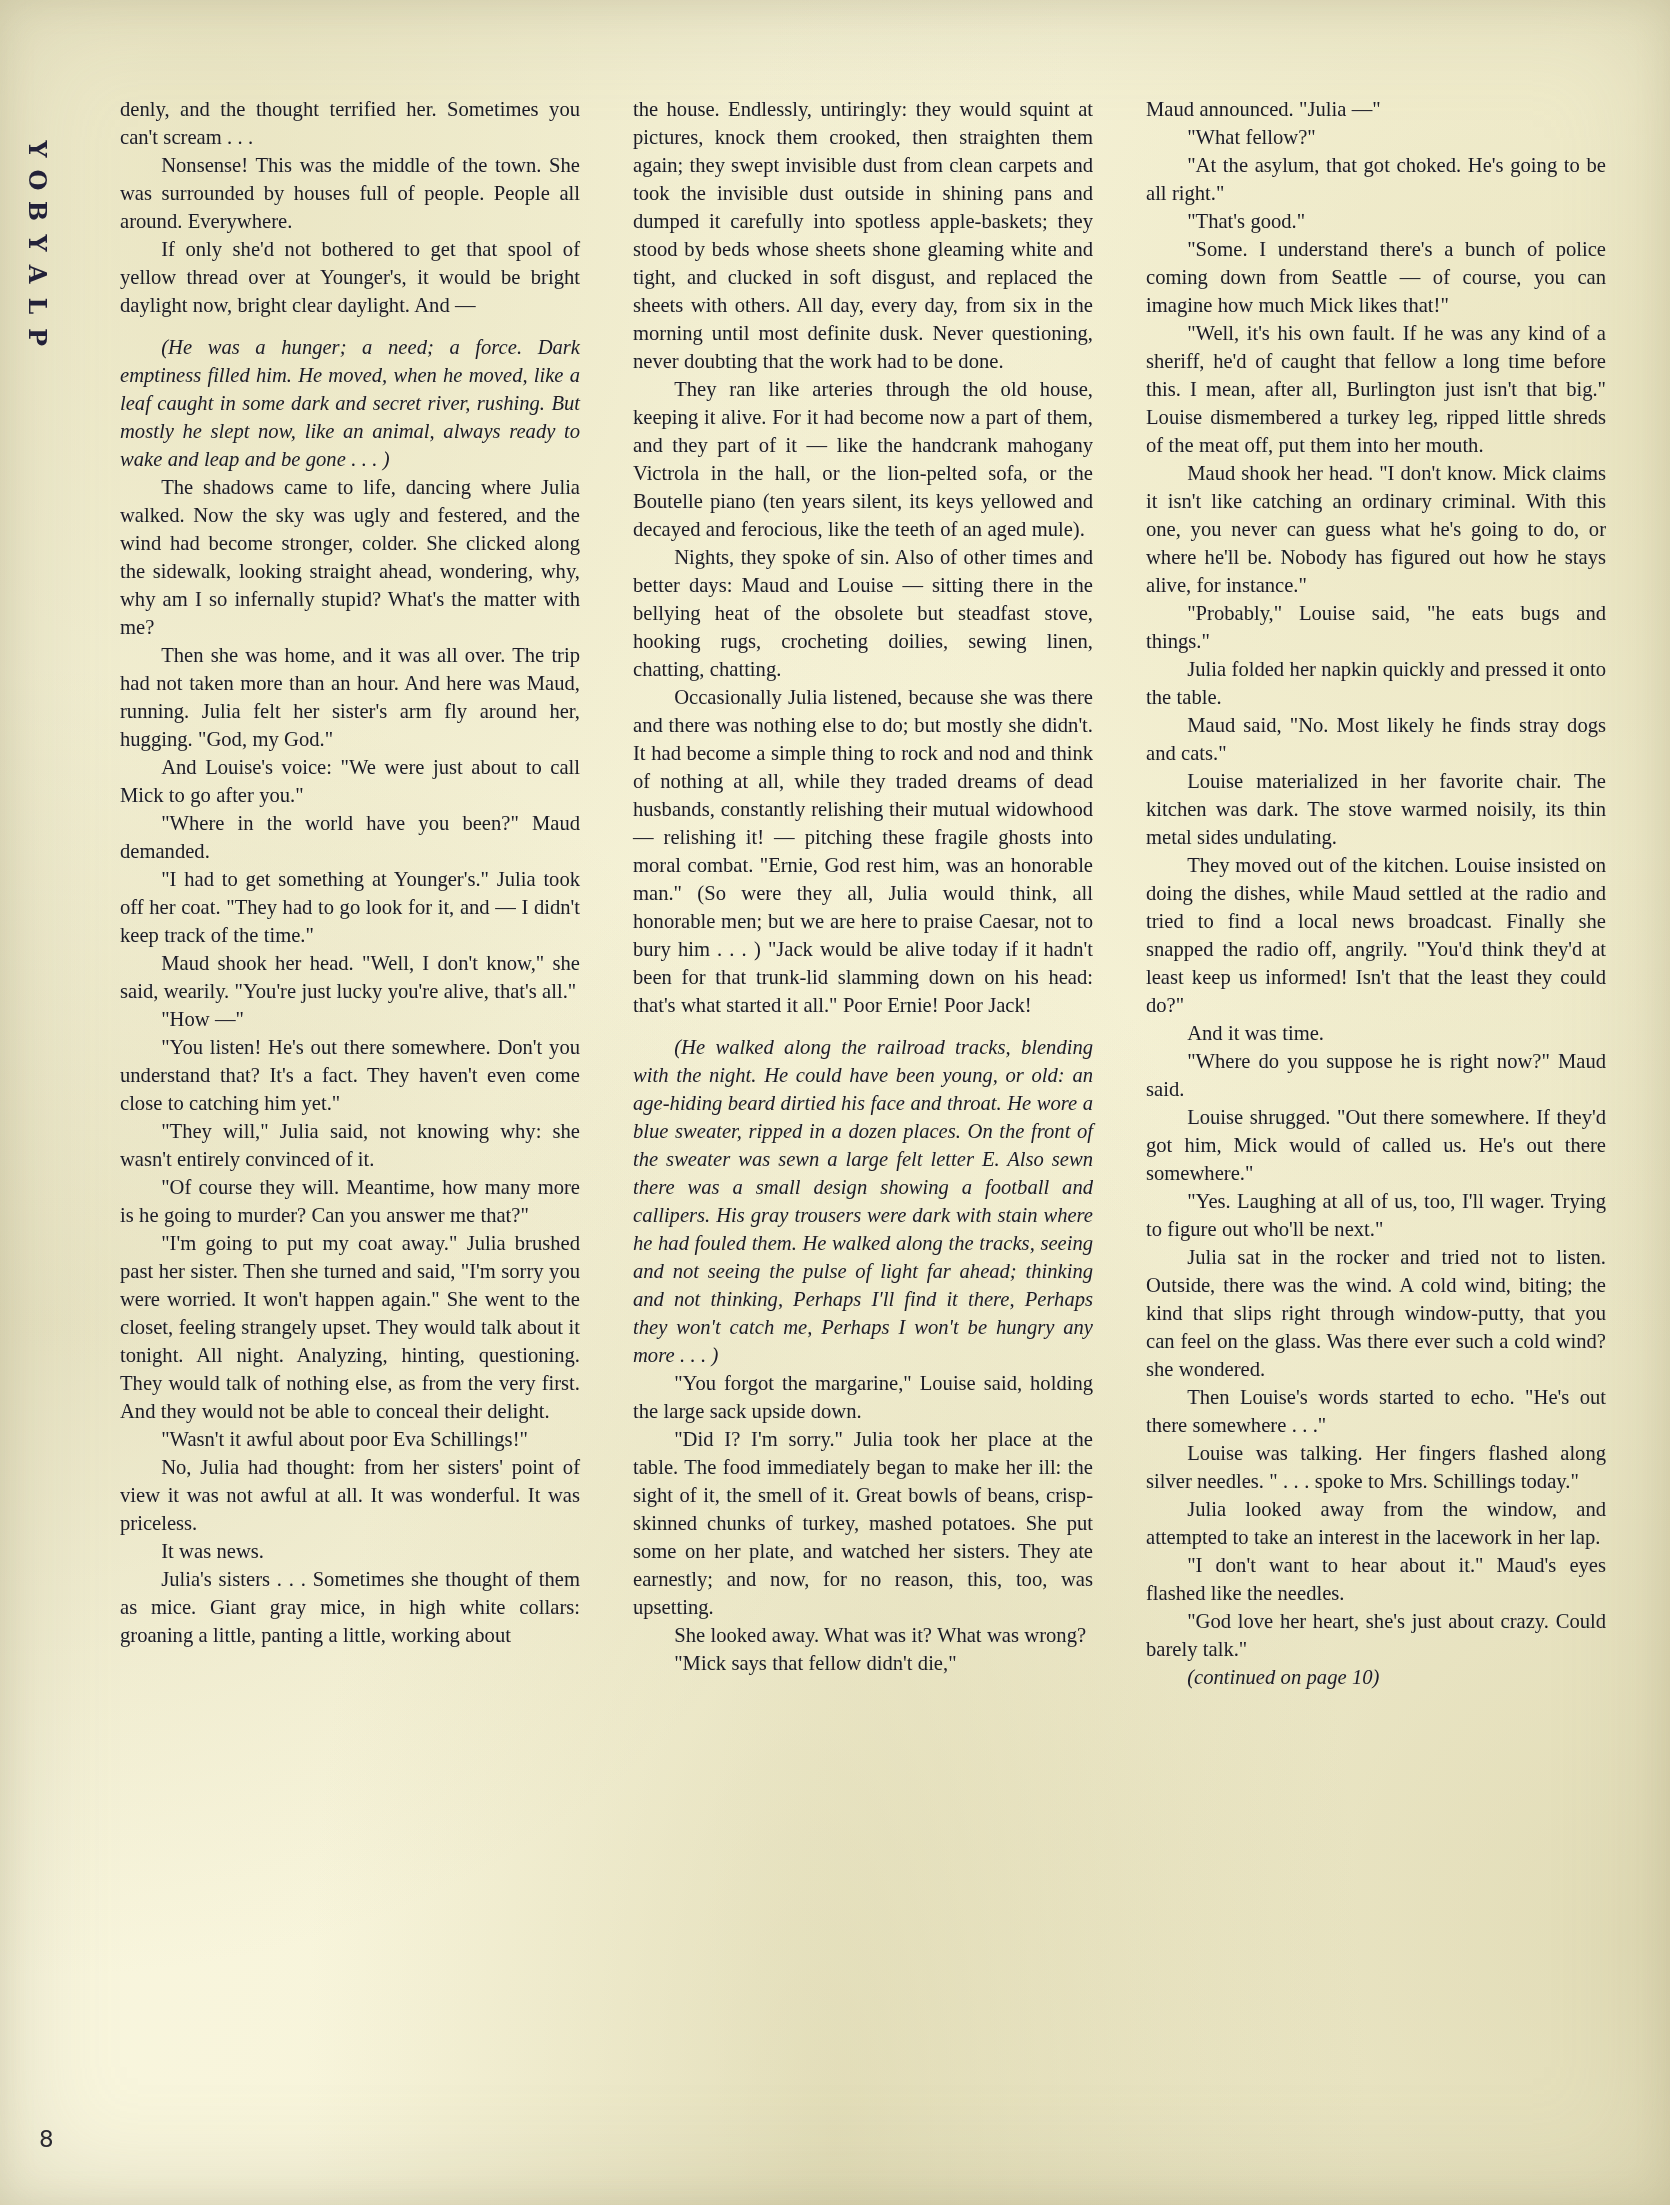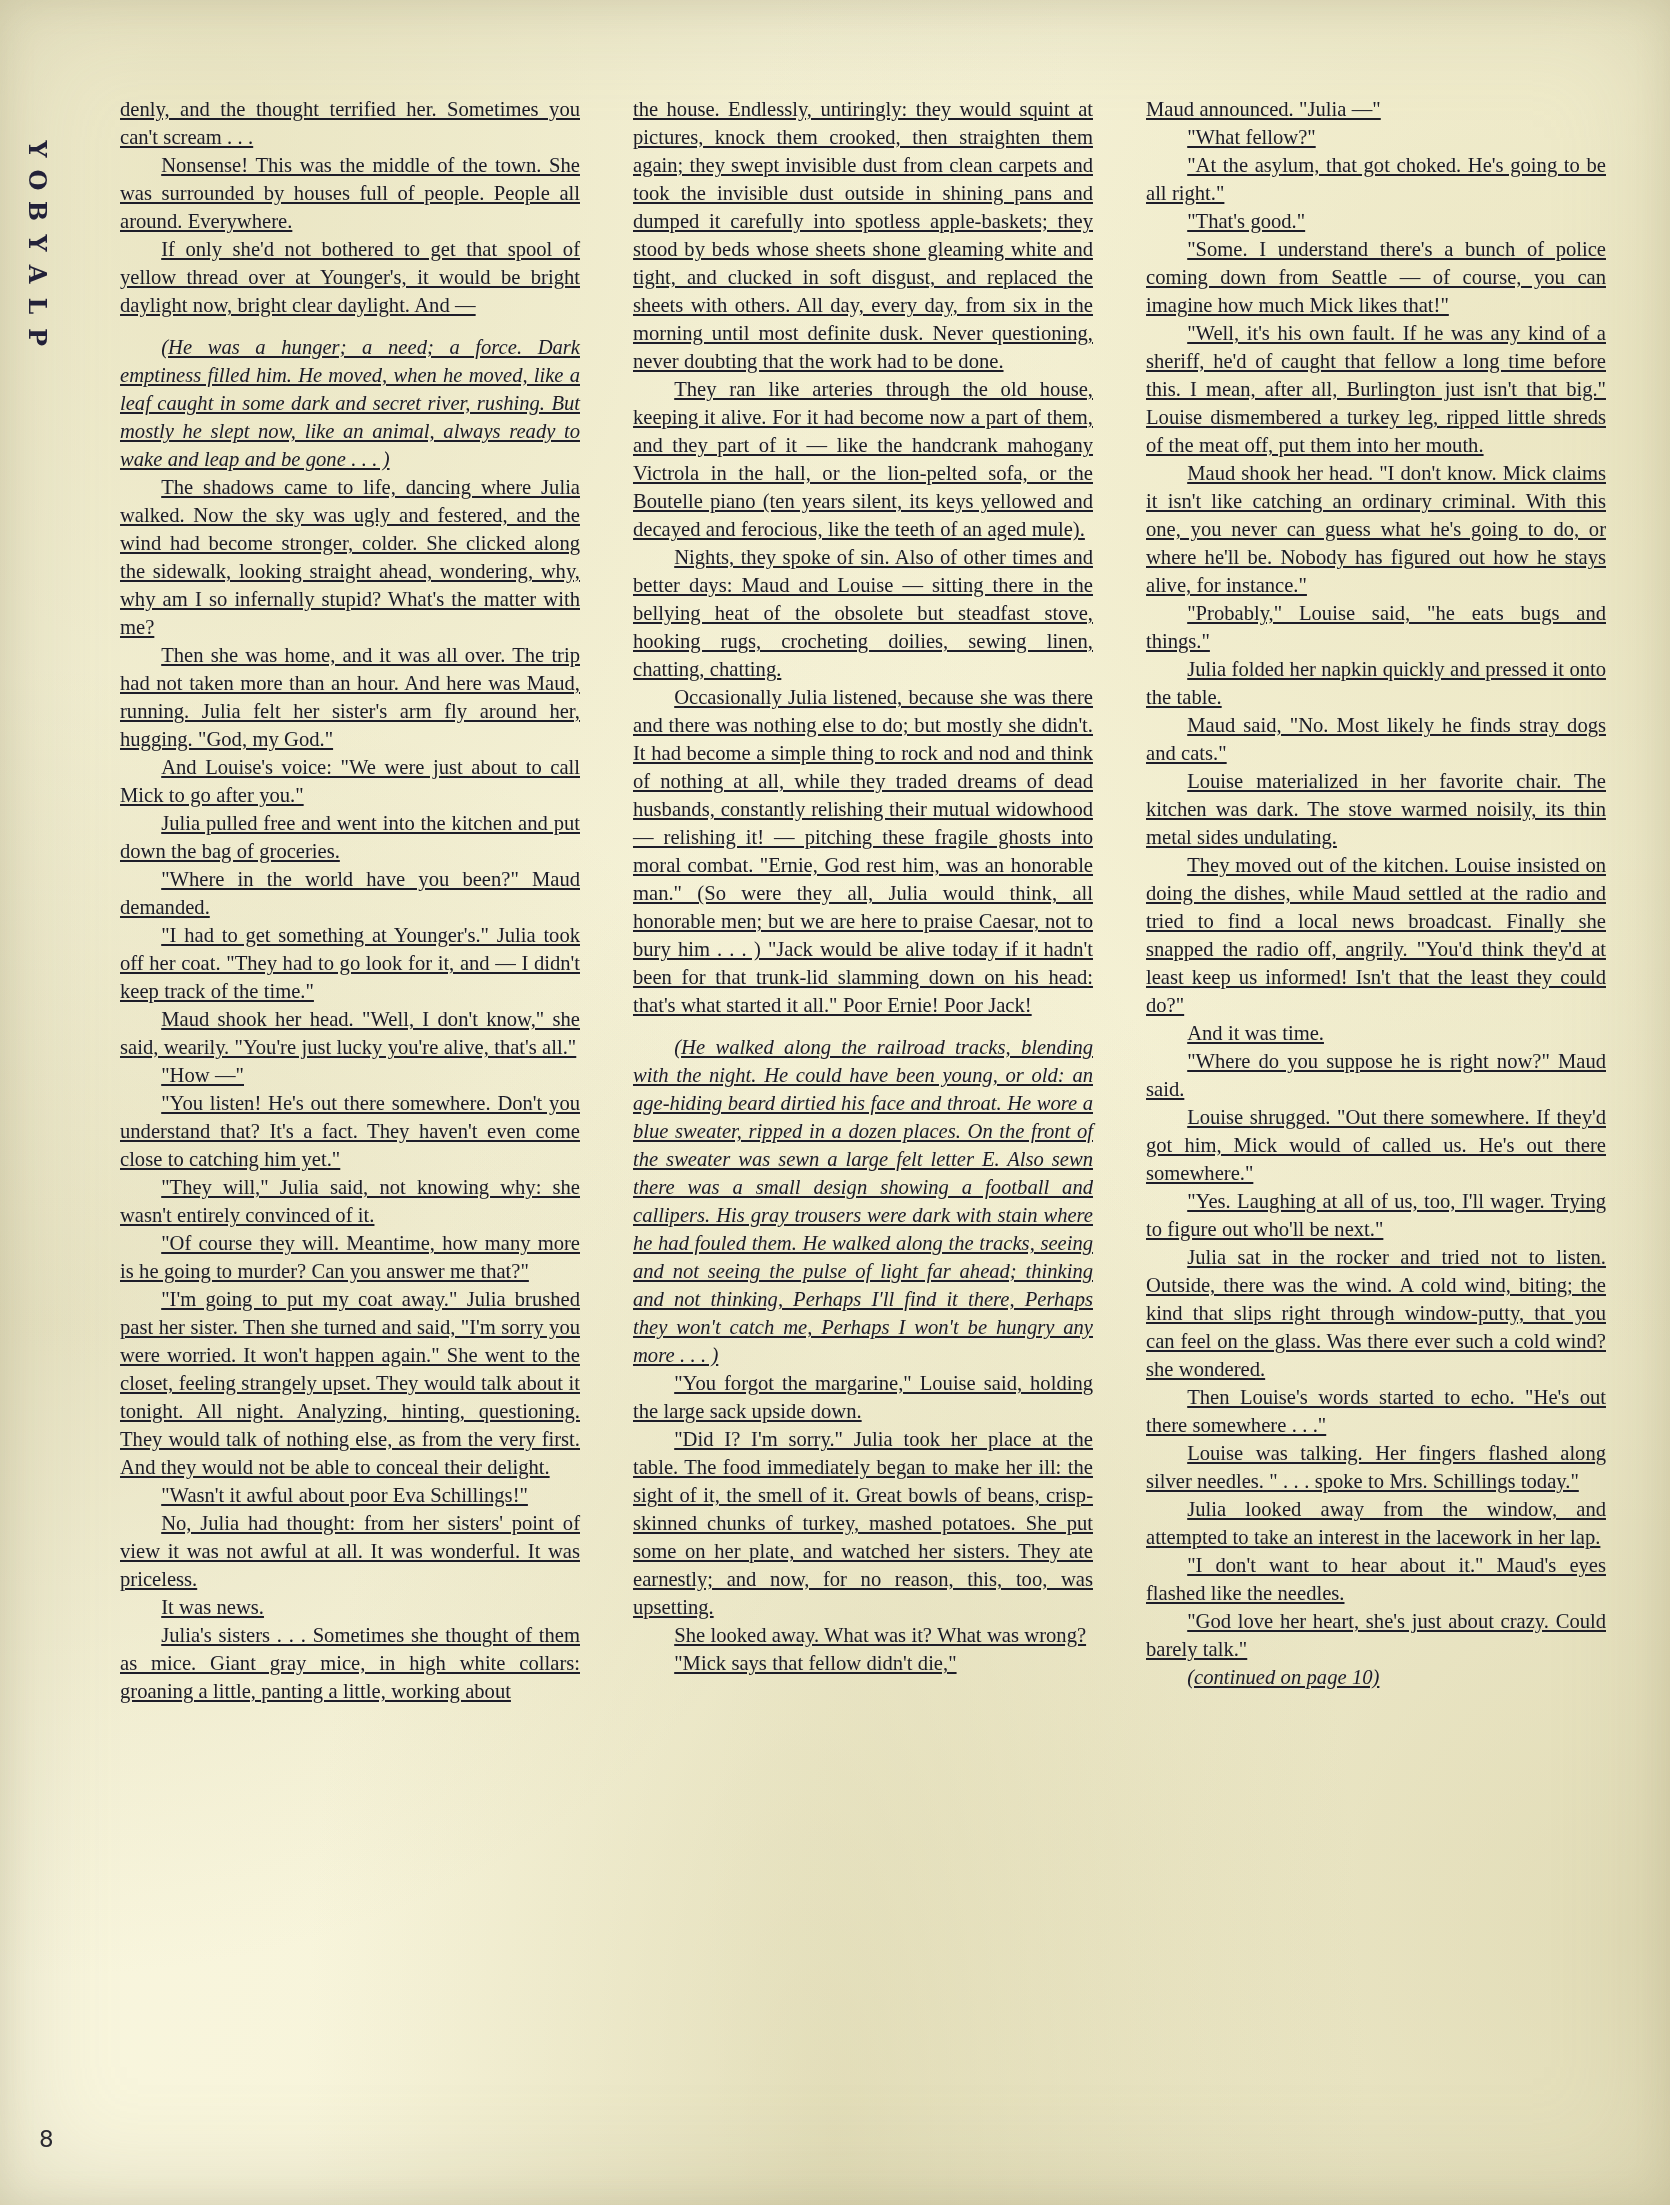--- a/index.html
+++ b/index.html
@@ -80,21 +80,20 @@
     left: 120px;
     top: 95px;
     width: 1483px;
     height: 2028px;
     display: flex;
     gap: 53px;
   }
   .col {
     width: 460px;
     flex: 0 0 460px;
-    text-decoration: underline;
   }
   .col p {
     margin: 0;
     text-indent: 2.0em;
     font-size: 20.6px;
     line-height: 28px;
     text-align: justify;
     text-justify: inter-word;
     hyphens: none;
     -webkit-hyphens: none;
@@ -138,21 +137,20 @@
   <div class="cols">
 
     <div class="col">
       <p class="noind">denly, and the thought terrified her. Sometimes you can't scream . . .</p>
       <p>Nonsense! This was the middle of the town. She was surrounded by houses full of people. People all around. Everywhere.</p>
       <p>If only she'd not bothered to get that spool of yellow thread over at Younger's, it would be bright daylight now, bright clear daylight. And —</p>
       <p class="ital">(He was a hunger; a need; a force. Dark emptiness filled him. He moved, when he moved, like a leaf caught in some dark and secret river, rushing. But mostly he slept now, like an animal, always ready to wake and leap and be gone . . . )</p>
       <p>The shadows came to life, dancing where Julia walked. Now the sky was ugly and festered, and the wind had become stronger, colder. She clicked along the sidewalk, looking straight ahead, wondering, why, why am I so infernally stupid? What's the matter with me?</p>
       <p>Then she was home, and it was all over. The trip had not taken more than an hour. And here was Maud, running. Julia felt her sister's arm fly around her, hugging. "God, my God."</p>
       <p>And Louise's voice: "We were just about to call Mick to go after you."</p>
-      <p>Julia pulled free and went into the kitchen and put down the bag of groceries.</p>
       <p>"Where in the world have you been?" Maud demanded.</p>
       <p>"I had to get something at Younger's." Julia took off her coat. "They had to go look for it, and — I didn't keep track of the time."</p>
       <p>Maud shook her head. "Well, I don't know," she said, wearily. "You're just lucky you're alive, that's all."</p>
       <p>"How —"</p>
       <p>"You listen! He's out there somewhere. Don't you understand that? It's a fact. They haven't even come close to catching him yet."</p>
       <p>"They will," Julia said, not knowing why: she wasn't entirely convinced of it.</p>
       <p>"Of course they will. Meantime, how many more is he going to murder? Can you answer me that?"</p>
       <p>"I'm going to put my coat away." Julia brushed past her sister. Then she turned and said, "I'm sorry you were worried. It won't happen again." She went to the closet, feeling strangely upset. They would talk about it tonight. All night. Analyzing, hinting, questioning. They would talk of nothing else, as from the very first. And they would not be able to conceal their delight.</p>
       <p>"Wasn't it awful about poor Eva Schillings!"</p>
       <p>No, Julia had thought: from her sisters' point of view it was not awful at all. It was wonderful. It was priceless.</p>

